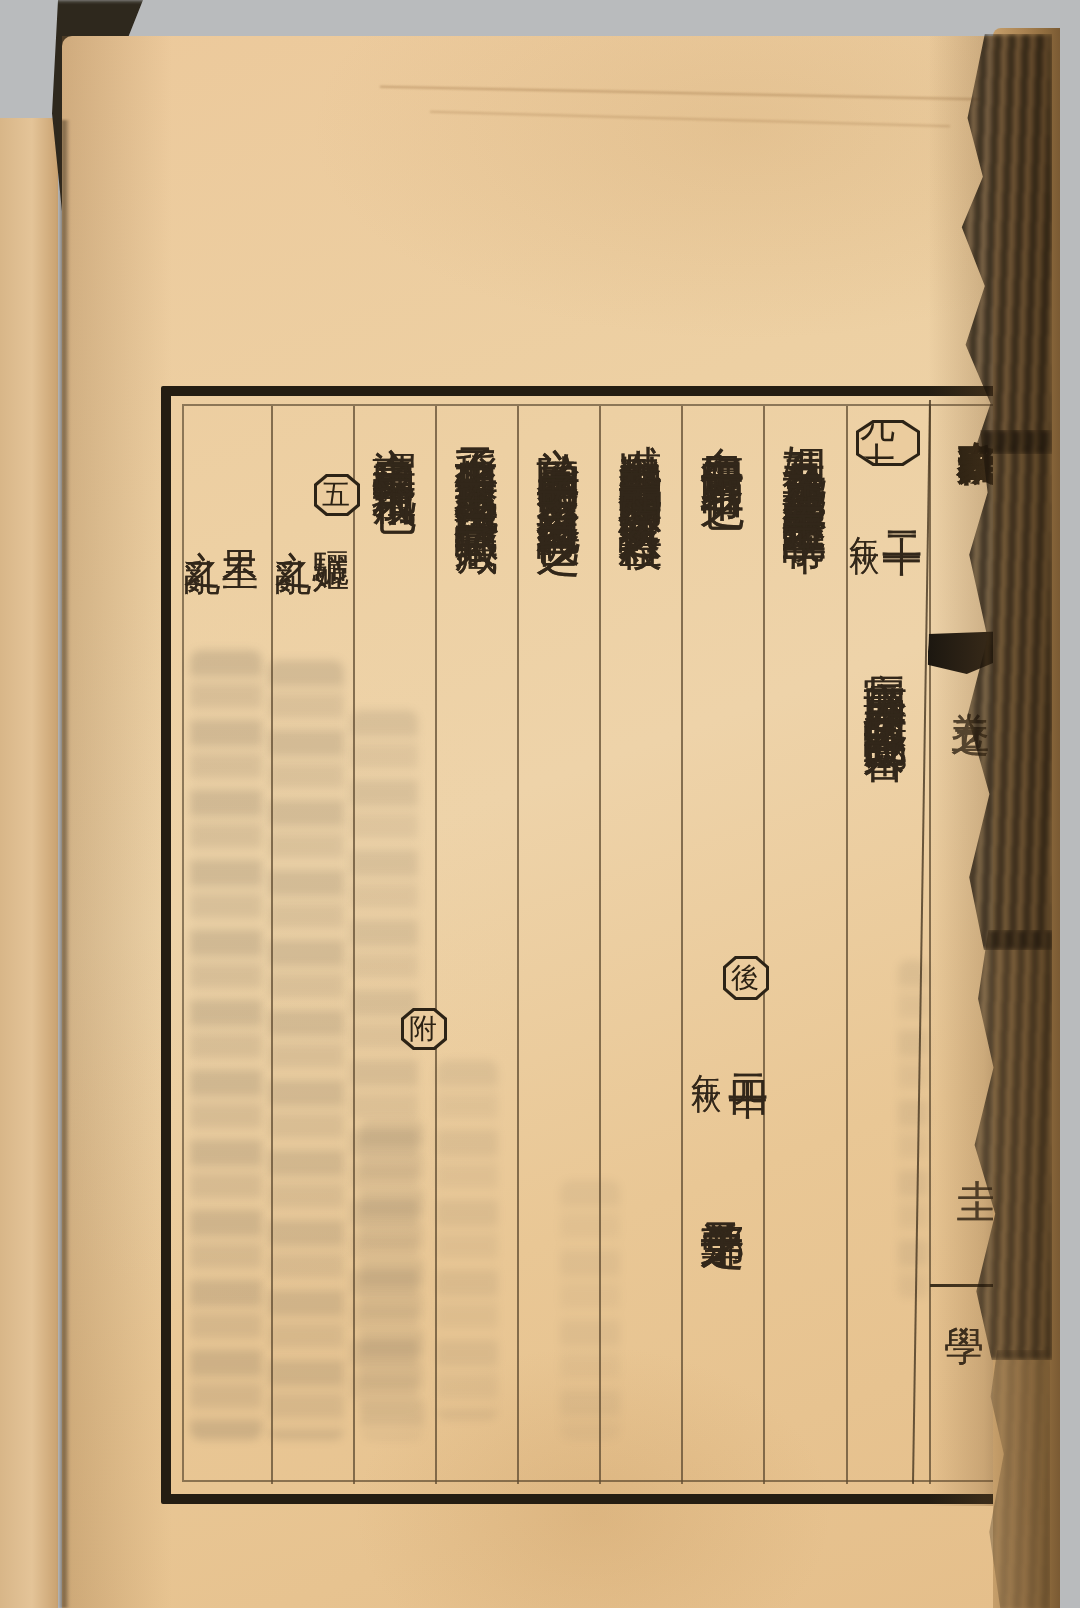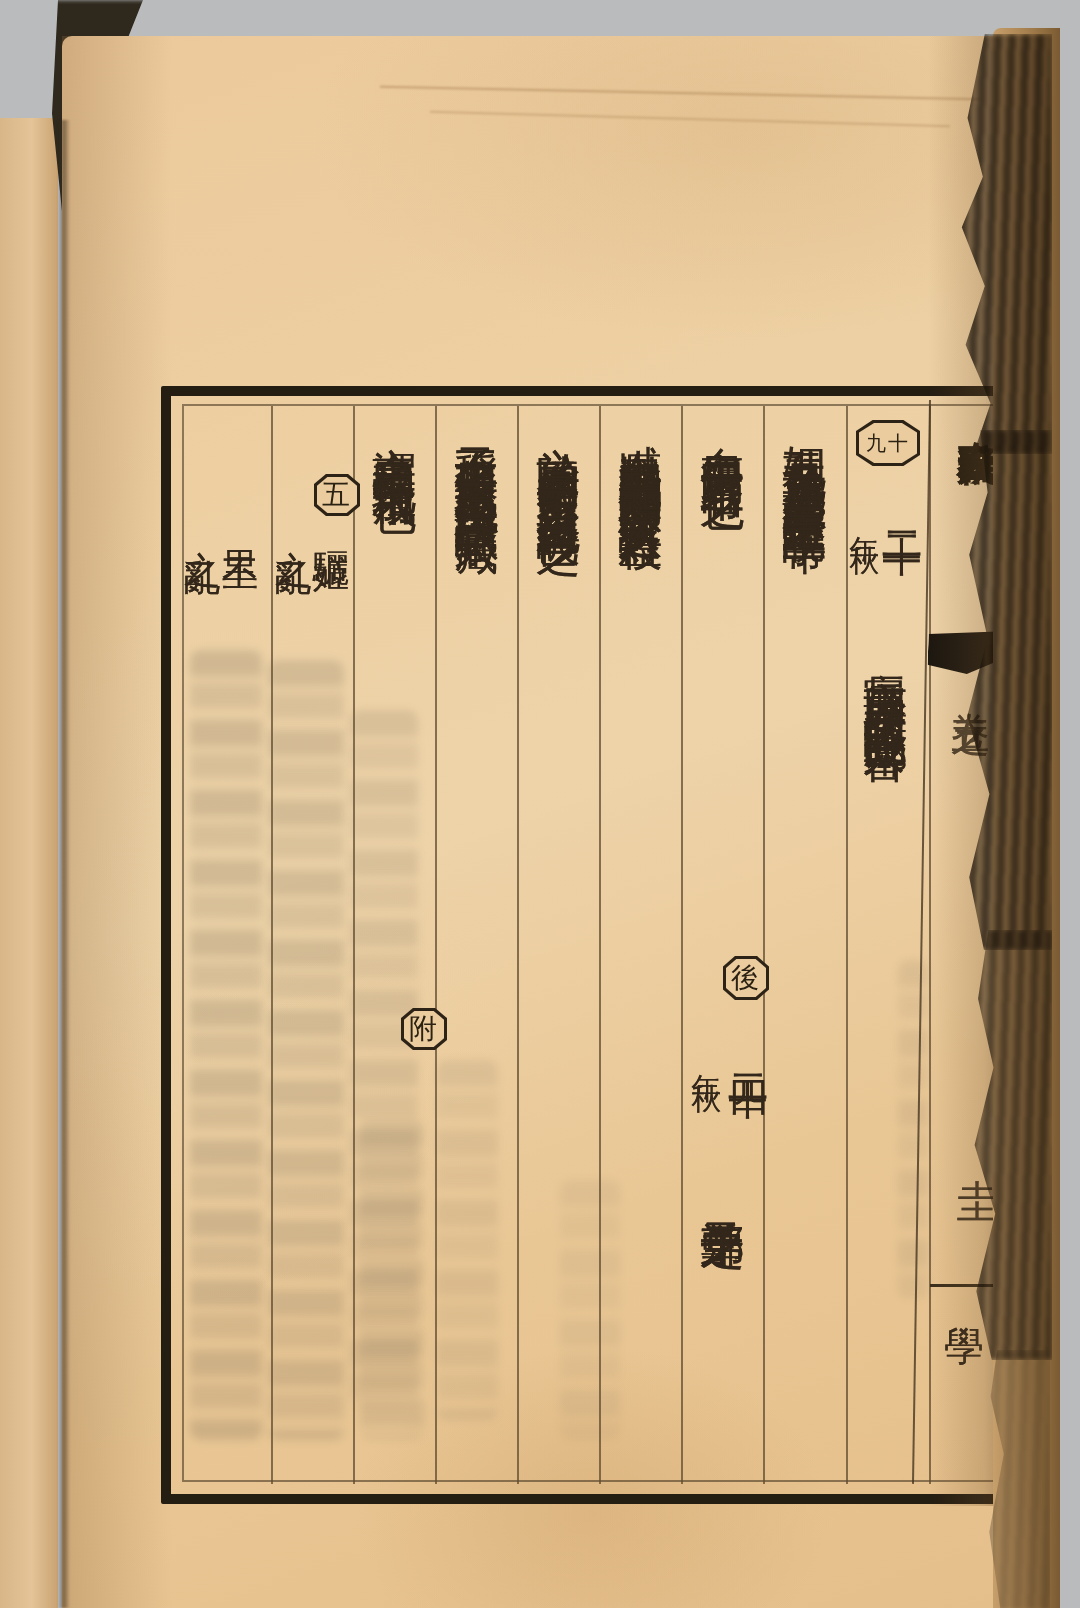--- a/index.html
+++ b/index.html
@@ -116,21 +116,21 @@
   <div id="fishtail"></div>
   <div class="v" id="banxin-volume">卷之五</div>
   <div class="v" id="banxin-page">圭</div>
   <div id="banxin-hrule"></div>
   <div class="v" id="banxin-bottom">學</div>
 
   <div id="columns">
       <div class="badge" style="left: 888px; top: 420px; width: 64px; height: 46px;">
         <div class="badge-out"></div>
         <div class="badge-in">
-          <span class="badge-t" style="font-size: 20px;">九十</span>
+          <span class="badge-t" style="font-size: 36px;">九十</span>
         </div>
       </div>
       <div class="v" style="left: 902px; top: 503px; font-size: 40px; letter-spacing: 2px;">二十二</div>
       <div class="v" style="left: 864px; top: 512px; font-size: 30px; letter-spacing: 10px;">年秋</div>
       <div class="v" style="left: 886px; top: 638px; font-size: 44px; letter-spacing: 4px;">富辰言於王曰請召大叔詩曰協比其鄰昏</div>
       <div class="v" style="left: 805px; top: 412px; font-size: 44px; letter-spacing: 4px;">姻孔云吾兄弟之不協焉能怨諸侯之不睦王說王子帶</div>
       <div class="v" style="left: 723px; top: 412px; font-size: 44px; letter-spacing: 4px;">自齊復歸于京師王召之也</div>
       <div class="badge" style="left: 746px; top: 956px; width: 46px; height: 44px;">
         <div class="badge-out"></div>
         <div class="badge-in">

